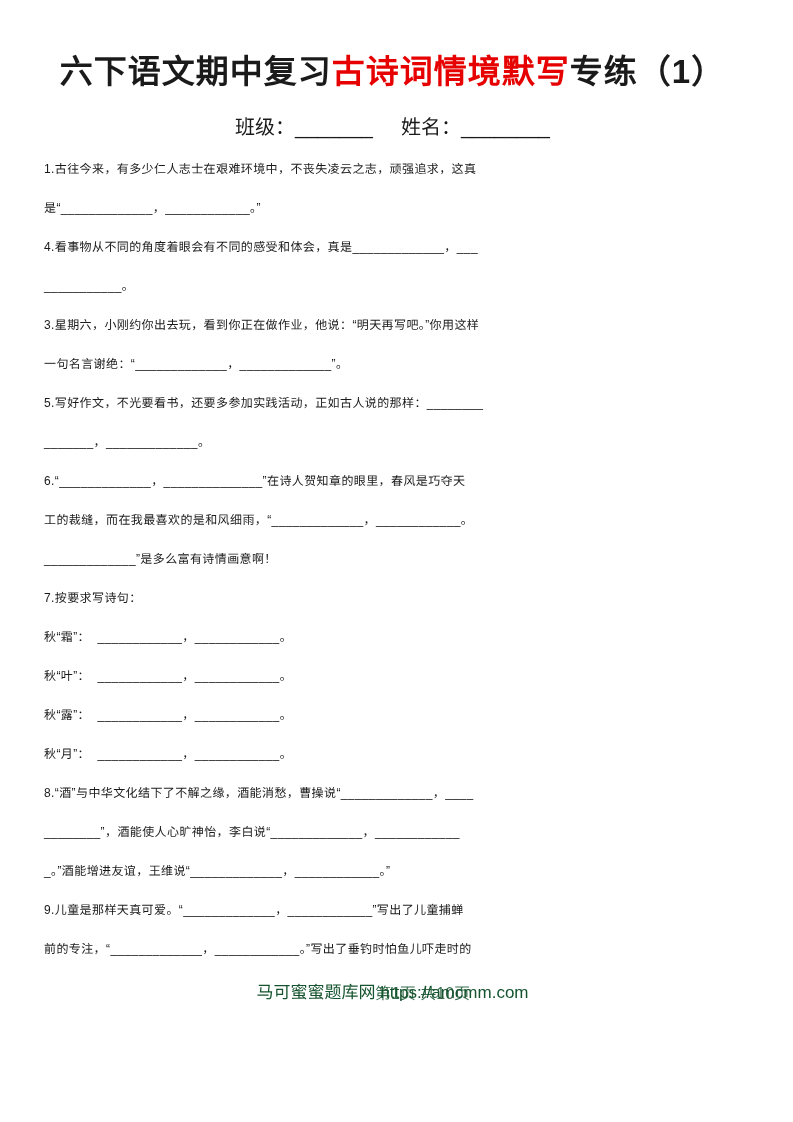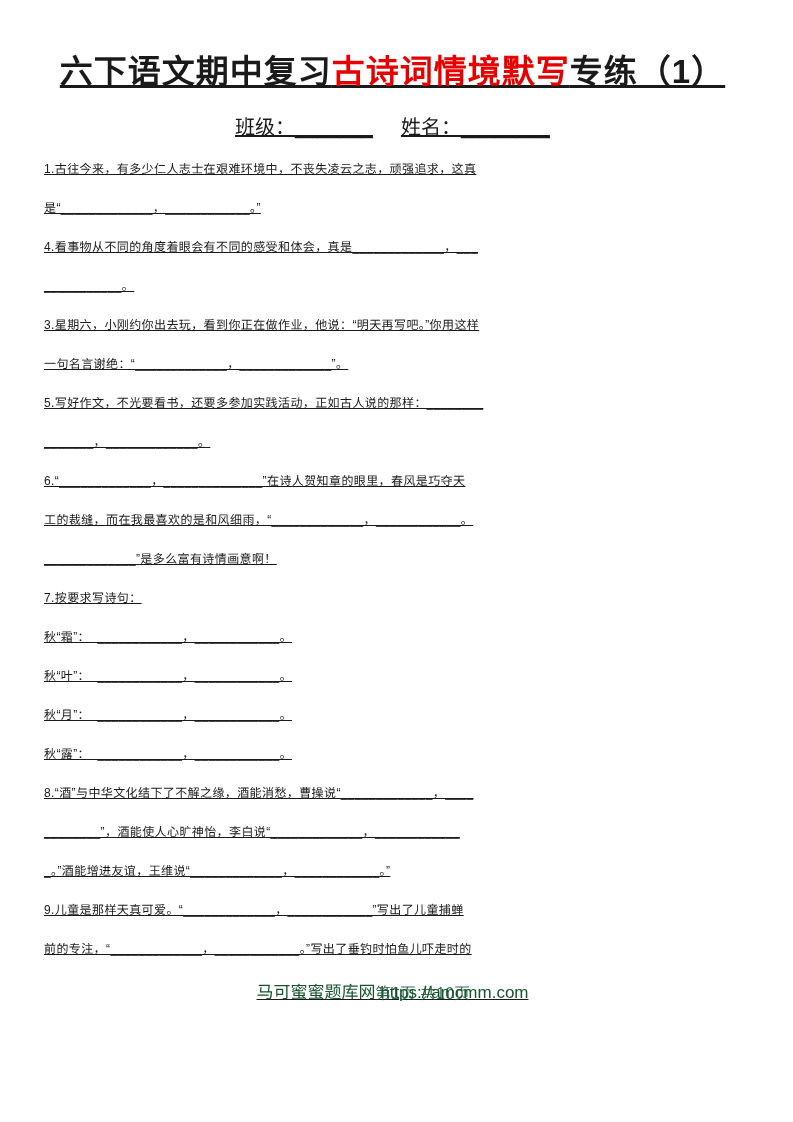--- a/index.html
+++ b/index.html
@@ -12,21 +12,20 @@
     height: 1122px;
     overflow: hidden;
     font-family: "Liberation Sans", sans-serif;
     color: #1a1a1a;
   }
   .sheet {
     box-sizing: border-box;
     width: 793px;
     height: 1122px;
     padding: 50px 52px 0 44px;
-    text-decoration: underline;
   }
   .title {
     margin: 0;
     text-align: center;
     font-size: 33px;
     line-height: 44px;
     font-weight: bold;
     letter-spacing: 1px;
     white-space: nowrap;
   }
@@ -81,22 +80,22 @@
     <div class="line">3.星期六，小刚约你出去玩，看到你正在做作业，他说：“明天再写吧。”你用这样</div>
     <div class="line">一句名言谢绝：“_____________，_____________”。</div>
     <div class="line">5.写好作文，不光要看书，还要多参加实践活动，正如古人说的那样：________</div>
     <div class="line">_______，_____________。</div>
     <div class="line">6.“_____________，______________”在诗人贺知章的眼里，春风是巧夺天</div>
     <div class="line">工的裁缝，而在我最喜欢的是和风细雨，“_____________，____________。</div>
     <div class="line">_____________”是多么富有诗情画意啊！</div>
     <div class="line">7.按要求写诗句：</div>
     <div class="line">秋“霜”：  ____________，____________。</div>
     <div class="line">秋“叶”：  ____________，____________。</div>
+    <div class="line">秋“露”：  ____________，____________。</div>
     <div class="line">秋“月”：  ____________，____________。</div>
-    <div class="line">秋“露”：  ____________，____________。</div>
     <div class="line">8.“酒”与中华文化结下了不解之缘，酒能消愁，曹操说“_____________，____</div>
     <div class="line">________”，酒能使人心旷神怡，李白说“_____________，____________</div>
     <div class="line">_。”酒能增进友谊，王维说“_____________，____________。”</div>
     <div class="line">9.儿童是那样天真可爱。“_____________，____________”写出了儿童捕蝉</div>
     <div class="line">前的专注，“_____________，____________。”写出了垂钓时怕鱼儿吓走时的</div>
   </div>
 
   <div class="footer" style="color: #14532d;">
     <span>马可蜜蜜题库网 https://amcmm.com</span>
     <span class="overlay">第1页 共10页</span>

